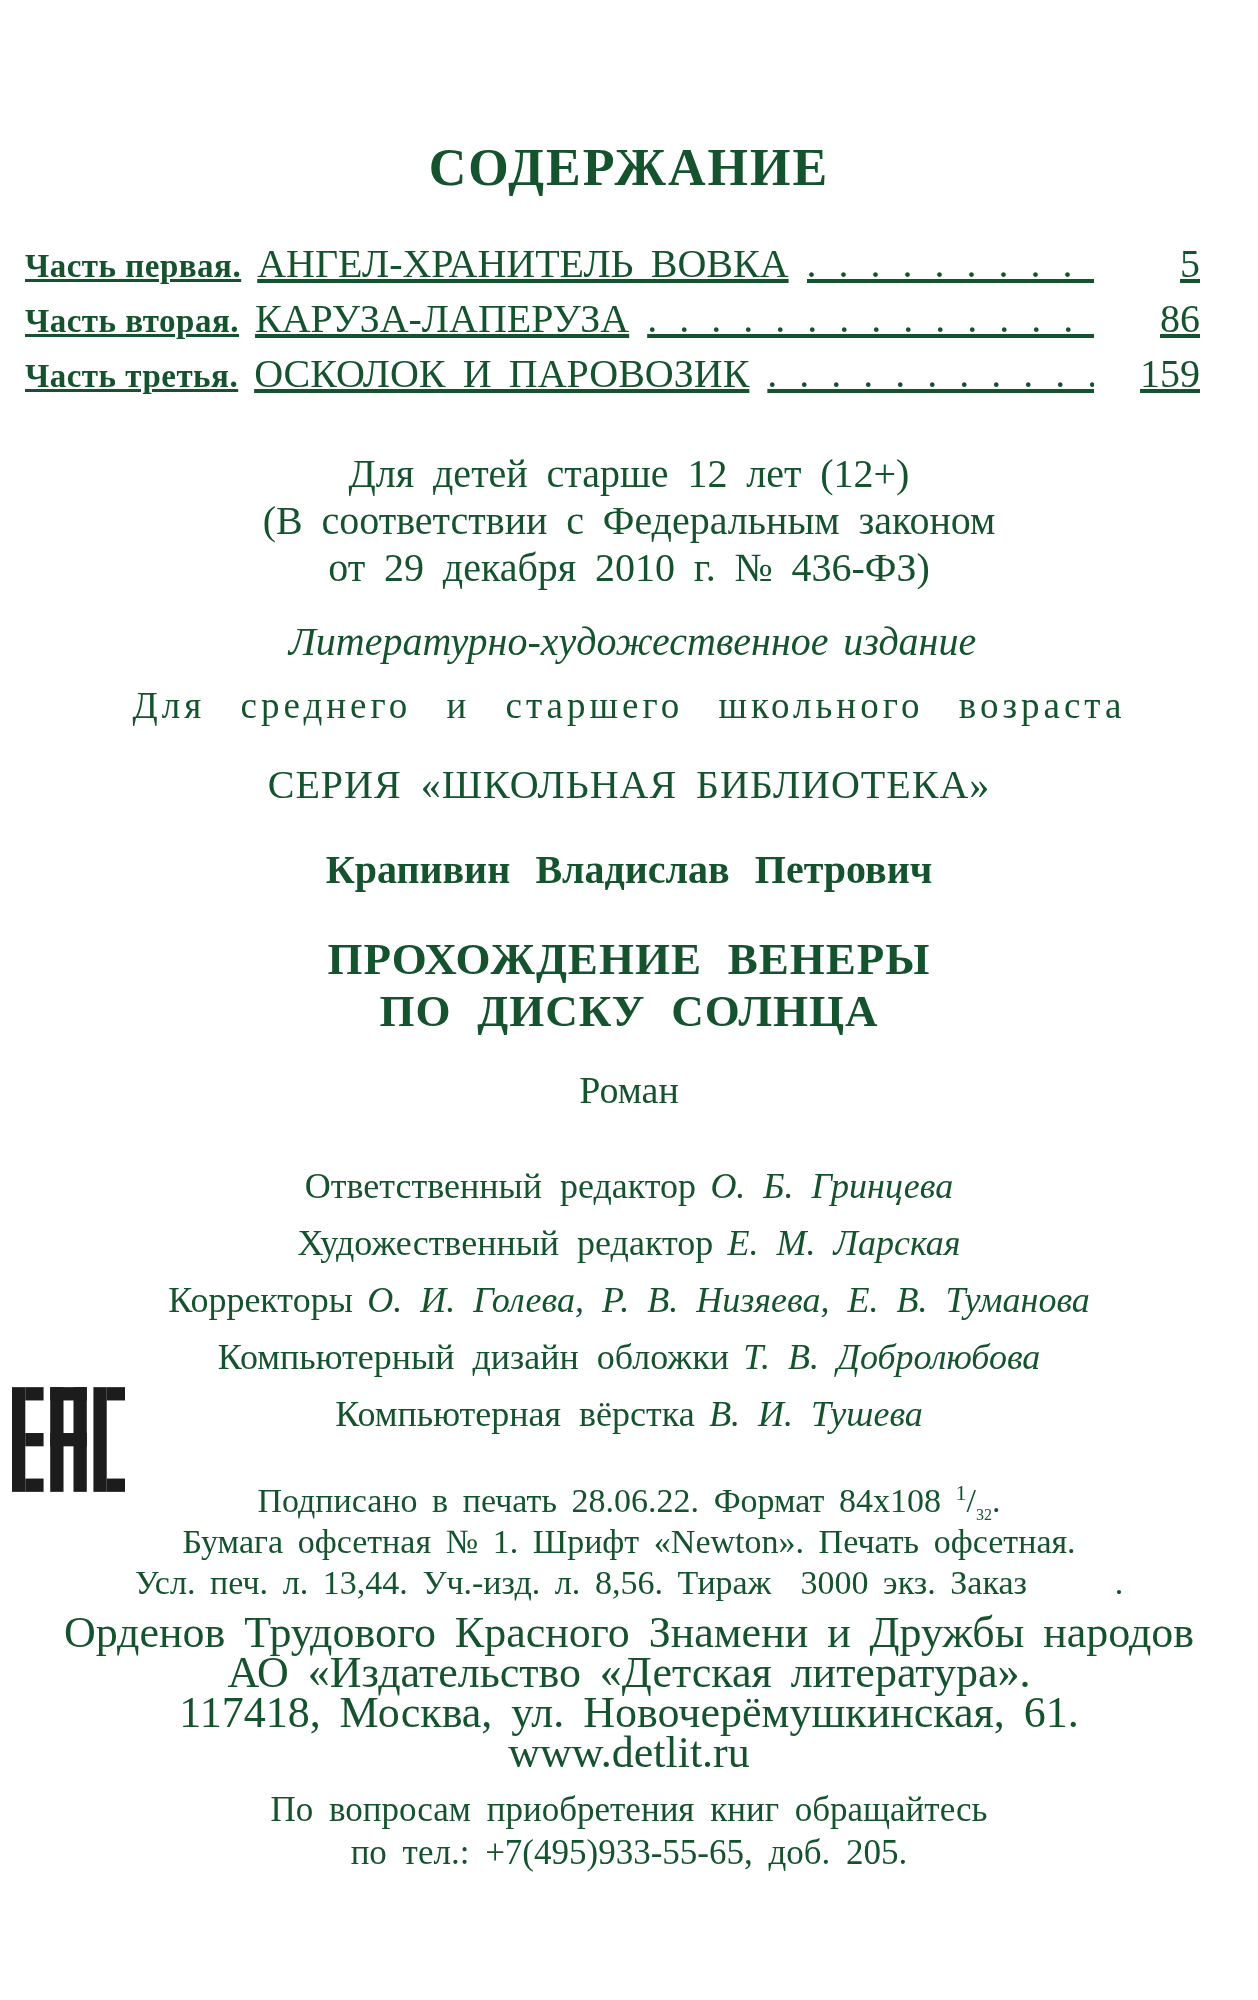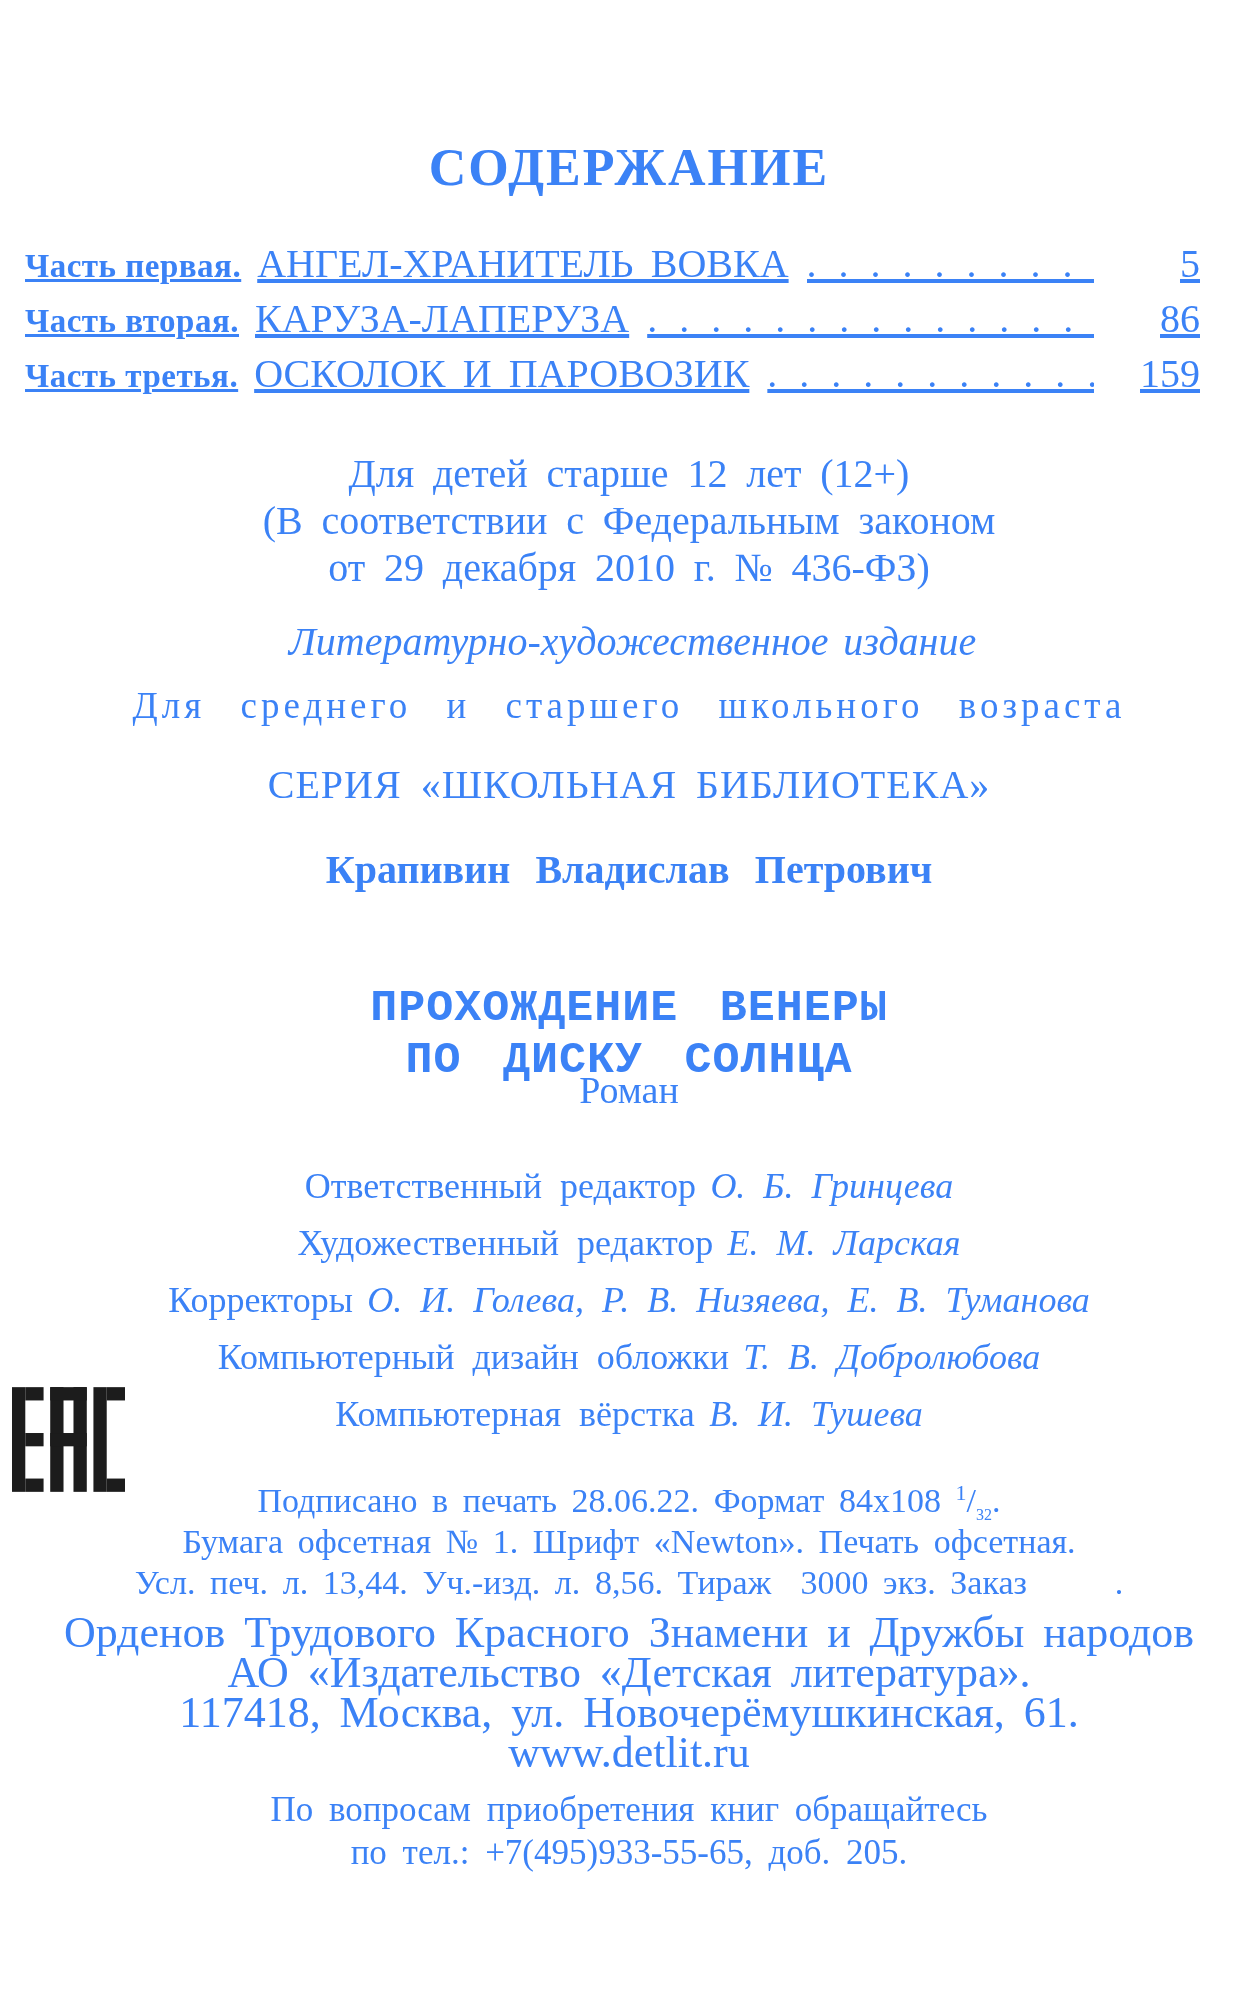--- a/index.html
+++ b/index.html
@@ -1,21 +1,21 @@
 <!DOCTYPE html>
 <html><head>
 <meta charset="utf-8">
 <style>
   html,body { margin:0; padding:0; background:#e9e9e9; }
   .page {
     position:relative;
     width:1258px; height:2000px;
     margin:0 auto;
     background:#ffffff;
-    color:#3b82f6;
+    color:#14532d;
     font-family:"Liberation Serif", serif;
     overflow:hidden;
   }
   .abs { position:absolute; left:0; right:0; }
   .center { text-align:center; }
 
   .title {
     top:138px;
     font-size:52px; font-weight:bold; letter-spacing:2px;
   }
@@ -37,21 +37,21 @@
     flex:1 1 auto; overflow:hidden; white-space:nowrap;
     margin:0 14px 0 18px; letter-spacing:6px;
   }
   .toc-page { flex:0 0 auto; min-width:92px; text-align:right; }
 
   .age { top:450px; font-size:40px; line-height:47px; word-spacing:0.22em; }
   .edition { top:618px; font-size:40px; font-style:italic; word-spacing:0.12em;margin-left:7px; }
   .audience { top:684px; font-size:37px; letter-spacing:4px; word-spacing:22px; }
   .series { top:761px; font-size:40px; word-spacing:0.2em; letter-spacing:1px; }
   .author { top:846px; font-size:40px; font-weight:bold; word-spacing:0.38em; }
-  .book-title { top:983px; font-size:45px; font-weight:bold; line-height:52px; word-spacing:0.3em; letter-spacing:1px;font-family:Liberation Mono, monospace; }
+  .book-title { top:933px; font-size:45px; font-weight:bold; line-height:52px; word-spacing:0.3em; letter-spacing:1px; }
   .genre { top:1068px; font-size:38px; }
 
   .credits { top:1158px; font-size:36px; line-height:57px; word-spacing:0.25em; }
   .credit .name { font-style:italic; margin-left:0.4em; }
 
   .eac {
     position:absolute; left:12px; top:1387px; width:113px; height:105px;
   }
   .eac svg { display:block; width:100%; height:100%; }
 

